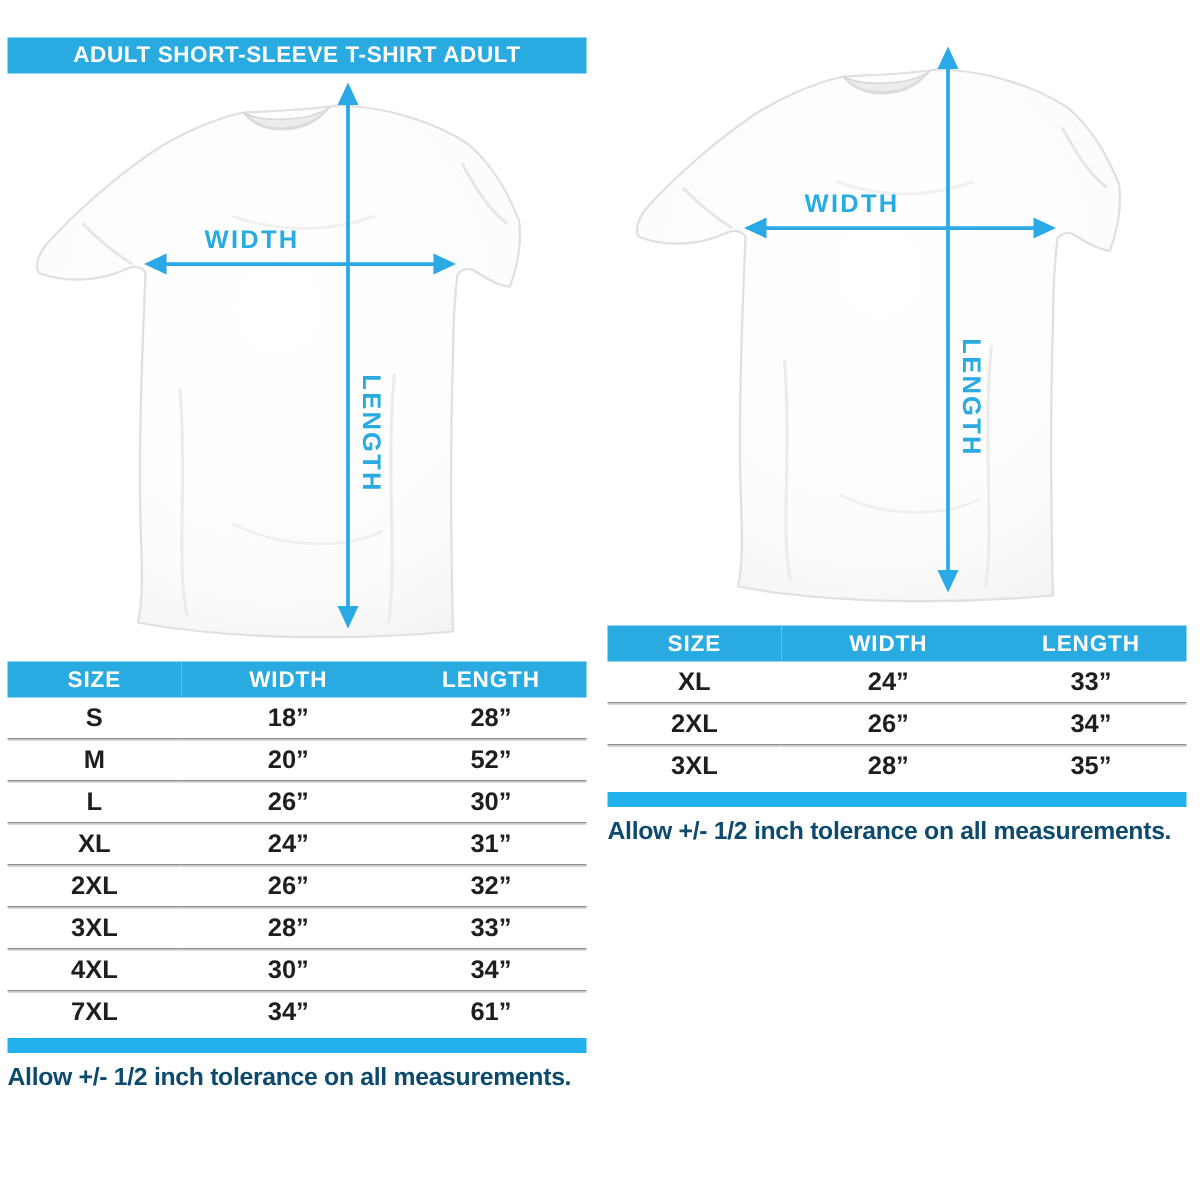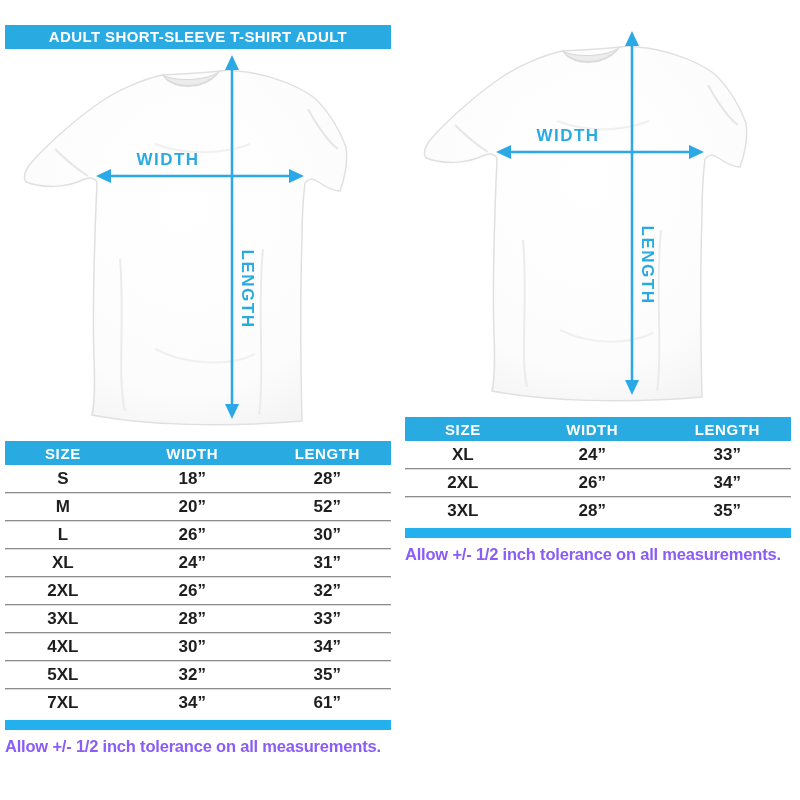--- a/index.html
+++ b/index.html
@@ -37,21 +37,21 @@
     font-size:17px;font-weight:bold;color:#1e1e1e;
     text-align:center;height:27px;padding:0;line-height:27px;
   }
   table.size-table tbody tr:not(:first-child) td{
     border-top:1px solid #8e8e8e;
     box-shadow:inset 0 1px 0 #d9d9d9;
   }
 
   .bottom-bar{height:10px;background:#22B1ED;margin-top:4px;}
   .tolerance{
-    margin-top:7px;font-size:16.5px;font-weight:bold;color:#8b5cf6;
+    margin-top:7px;font-size:16.5px;font-weight:bold;color:#0c4a6e;
     letter-spacing:-.2px;white-space:nowrap;
   }
 
   .svg-label{font-family:"Liberation Sans","DejaVu Sans",sans-serif;
     font-weight:bold;font-size:17px;letter-spacing:1.5px;fill:#29ABE2;}
 </style>
 </head>
 <body>
 
 <div class="sheet">
@@ -157,25 +157,20 @@
           </tr>
           <tr>
             <td>3XL</td>
             <td>28”</td>
             <td>33”</td>
           </tr>
           <tr>
             <td>4XL</td>
             <td>30”</td>
             <td>34”</td>
-          </tr>
-          <tr>
-            <td>5XL</td>
-            <td>32”</td>
-            <td>35”</td>
           </tr>
           <tr>
             <td>7XL</td>
             <td>34”</td>
             <td>61”</td>
           </tr>
         </tbody>
     </table>
 
     <div class="bottom-bar"></div>

